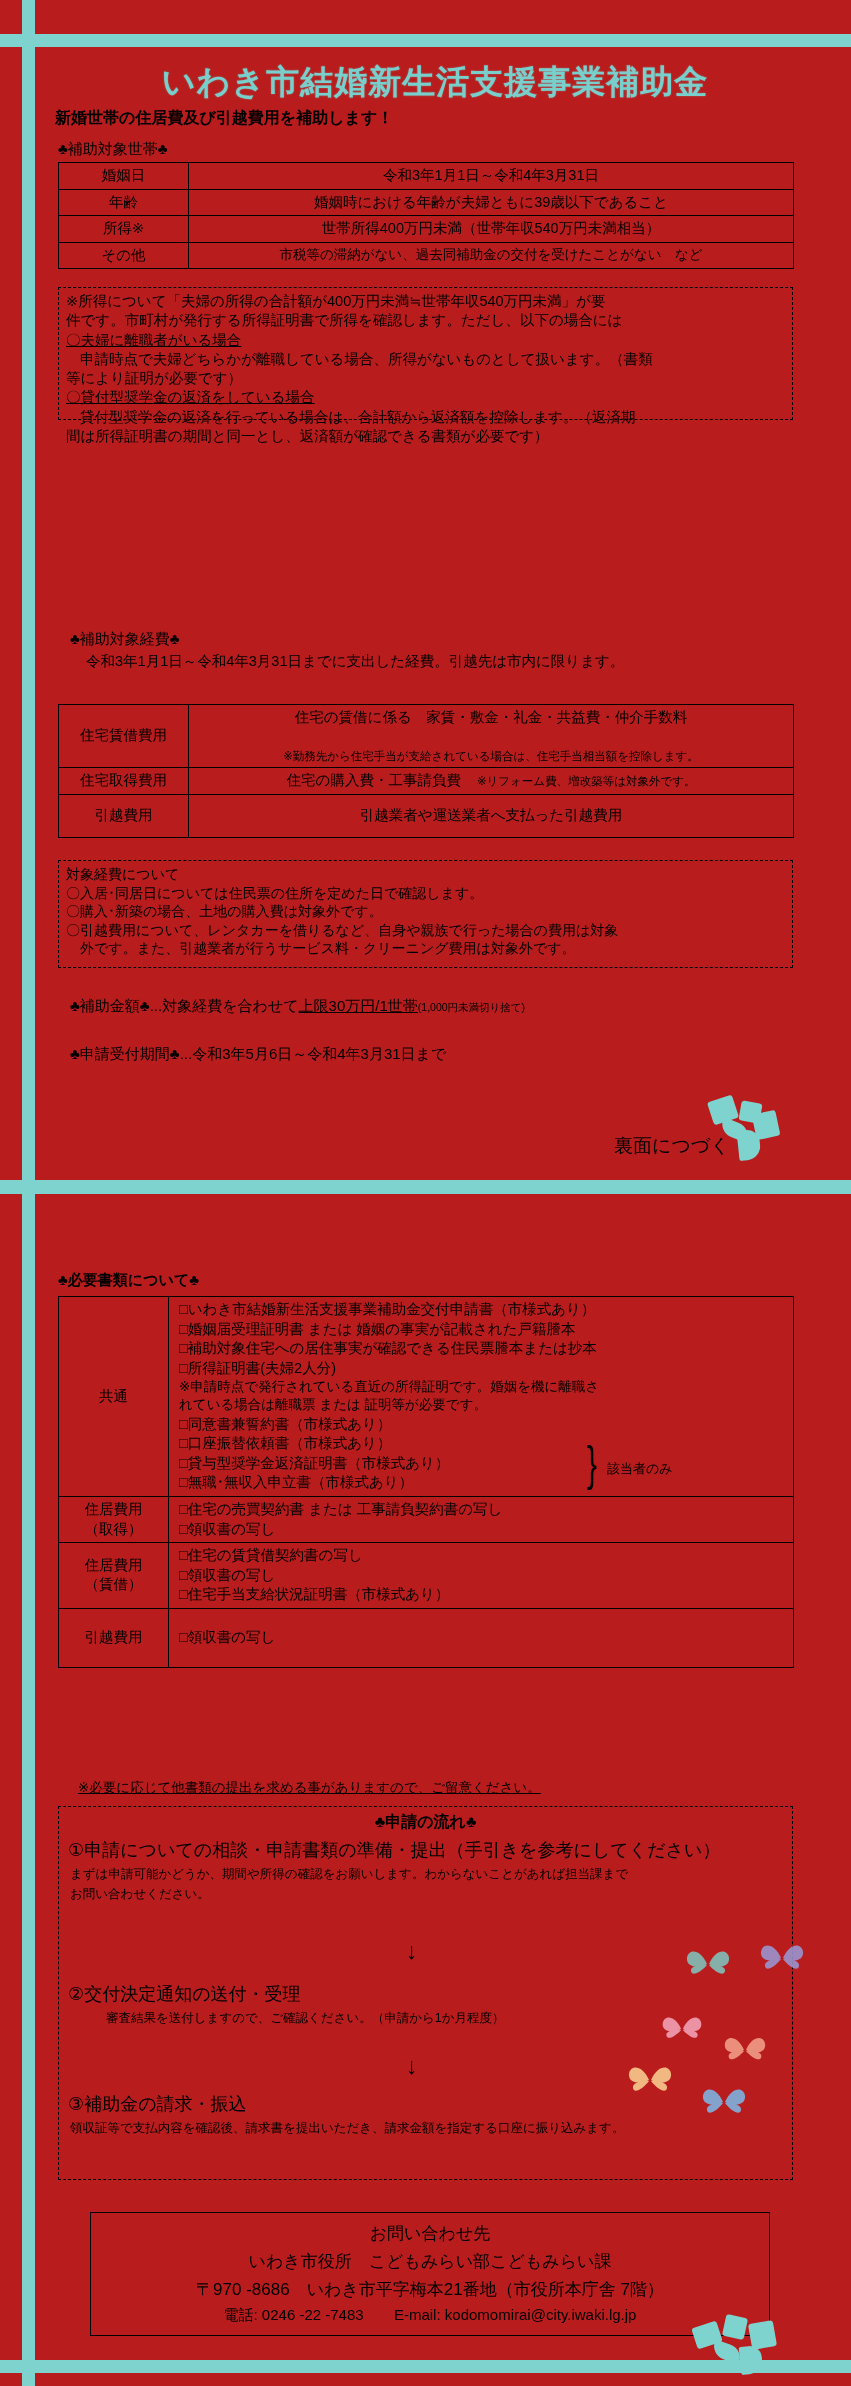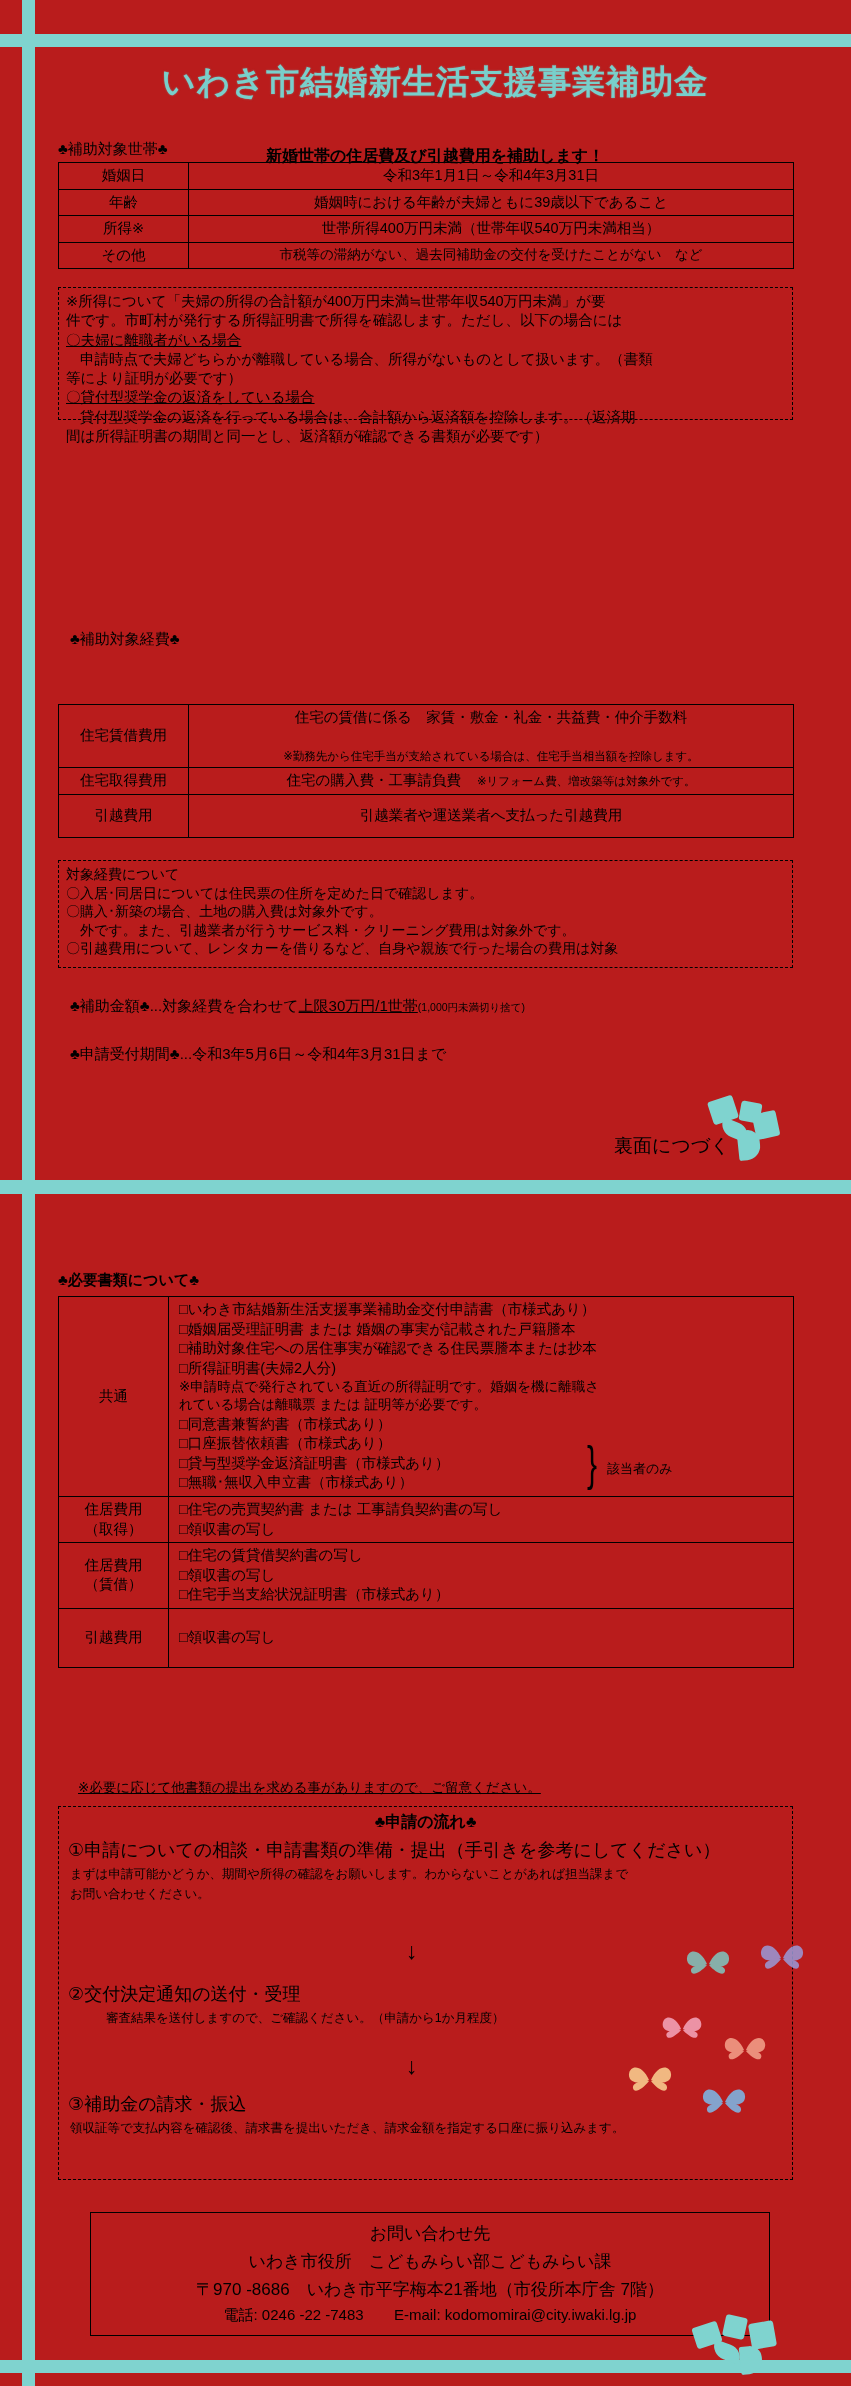--- a/index.html
+++ b/index.html
@@ -47,25 +47,23 @@
     font-size: 33px;
     font-weight: bold;
     letter-spacing: 1px;
     color: #79cfcb;
     text-shadow: 0 0 2px rgba(120,200,200,.55);
   }
   .subheadline {
     position: absolute;
     left: 55px; top: 108px;
     width: 760px;
-    text-align: center;
     font-size: 16px;
     font-weight: bold;
     color: #000;
-    margin-top: 38px;
   }
 
   
   .seclabel {
     position: absolute;
     font-size: 15px;
     color: #000;
     white-space: nowrap;
   }
   .seclabel.bold { font-weight: bold; }
@@ -208,20 +206,21 @@
     <div>件です。市町村が発行する所得証明書で所得を確認します。ただし、以下の場合には</div>
     <div class="u">〇夫婦に離職者がいる場合</div>
     <div class="ind">申請時点で夫婦どちらかが離職している場合、所得がないものとして扱います。（書類</div>
     <div>等により証明が必要です）</div>
     <div class="u">〇貸付型奨学金の返済をしている場合</div>
     <div class="ind">貸付型奨学金の返済を行っている場合は、合計額から返済額を控除します。（返済期</div>
     <div>間は所得証明書の期間と同一とし、返済額が確認できる書類が必要です）</div>
   </div>
 
   <div class="seclabel" style="left:70px; top:630px;">♣補助対象経費♣</div>
+  <div class="txt" style="left:86px; top:652px; font-size:14.5px;">令和3年1月1日～令和4年3月31日までに支出した経費。引越先は市内に限ります。</div>
 
   <table class="grid" style="left:58px; top:704px; width:735px;">
     <colgroup>
         <col style="width:130px">
         <col style="width:605px">
       </colgroup>
     <tbody>
       <tr>
         <td class="hdr">住宅賃借費用</td>
         <td class="ctr">
@@ -240,22 +239,22 @@
         <td class="hdr">引越費用</td>
         <td class="ctr" style="height:36px;">引越業者や運送業者へ支払った引越費用</td>
       </tr>
     </tbody>
   </table>
 
   <div class="dashbox" style="left:58px; top:860px; width:735px; height:108px; font-size:14px;">
     <div>対象経費について</div>
     <div>〇入居･同居日については住民票の住所を定めた日で確認します。</div>
     <div>〇購入･新築の場合、土地の購入費は対象外です。</div>
+    <div>〇引越費用について、レンタカーを借りるなど、自身や親族で行った場合の費用は対象</div>
     <div style="padding-left:14px;">外です。また、引越業者が行うサービス料・クリーニング費用は対象外です。</div>
-    <div>〇引越費用について、レンタカーを借りるなど、自身や親族で行った場合の費用は対象</div>
   </div>
 
   <div class="txt" style="left:70px; top:996px;">
     <span>♣補助金額♣</span><span>...</span><span>対象経費を合わせて</span><span class="u">上限30万円/1世帯</span><span class="xsmall">(1,000円未満切り捨て)</span>
   </div>
 
   <div class="txt" style="left:70px; top:1044px;">
     <span>♣申請受付期間♣</span><span>...</span><span>令和3年5月6日～令和4年3月31日まで</span>
   </div>
 

